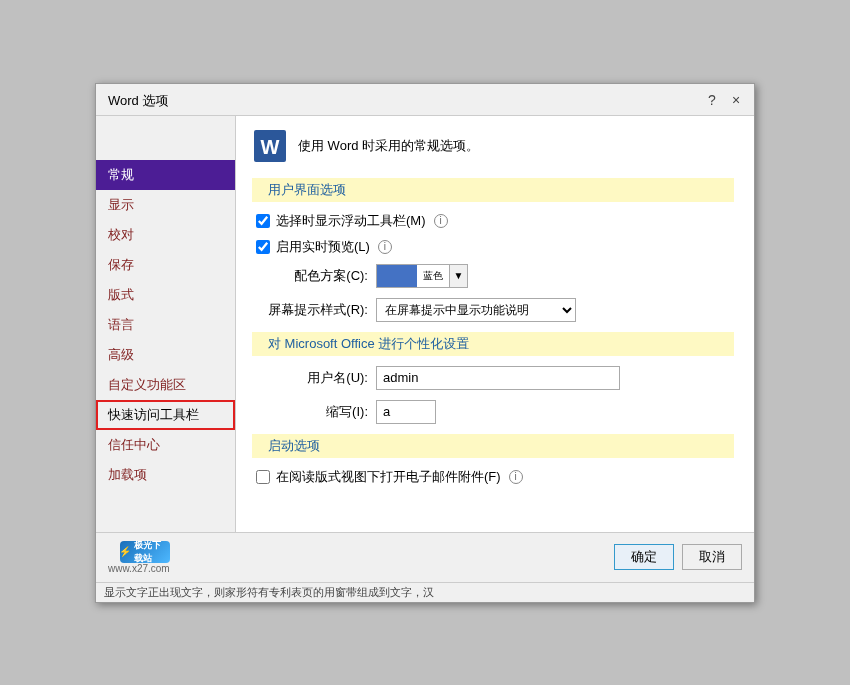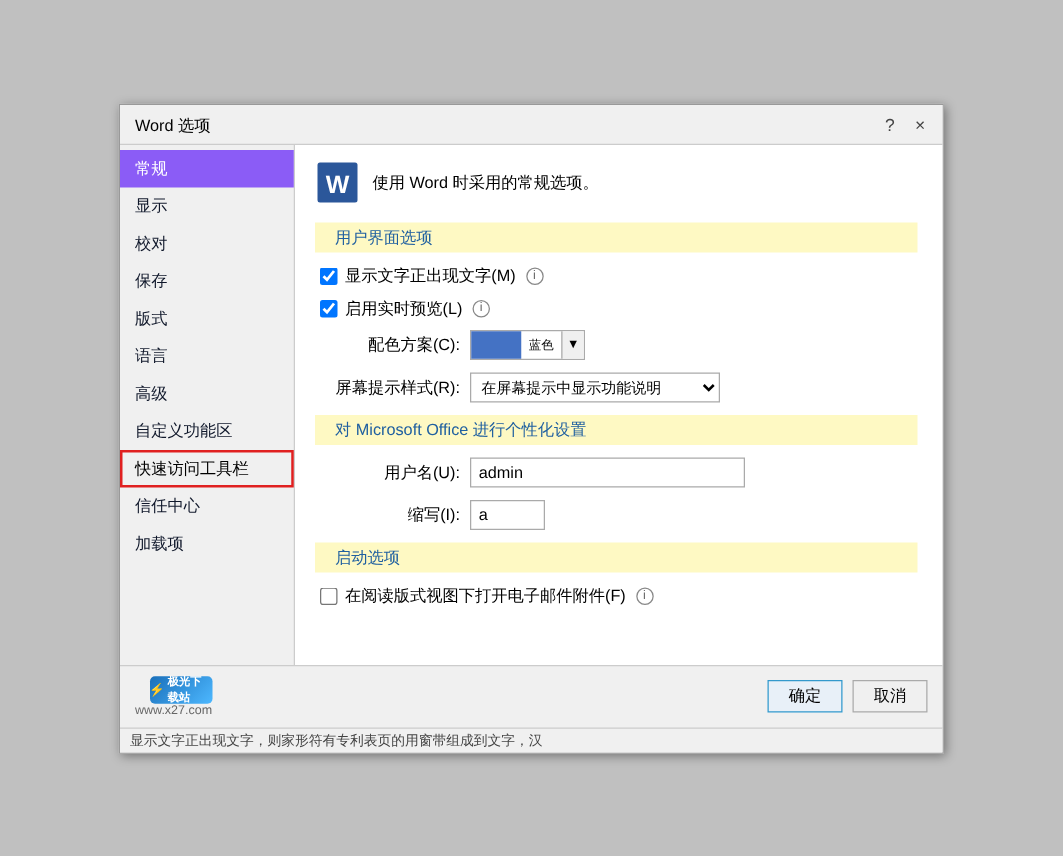--- a/index.html
+++ b/index.html
@@ -60,27 +60,28 @@
     }
     .sidebar {
       width: 140px;
       background: #f0f0f0;
       border-right: 1px solid #ccc;
       padding: 4px 0;
     }
     .sidebar-item {
       padding: 6px 12px;
       cursor: pointer;
-      color: #0f172a;
+      color: #7f1d1d;
       font-size: 13px;
       white-space: nowrap;
     }
     .sidebar-item.active {
-      background: #8b5cf6;
+      background: #4c1d95;
       color: #fff;
+      margin-top: 40px;
     }
     .sidebar-item.selected-red {
       border: 2px solid #e02020;
       color: #000;
       padding: 4px 10px;
     }
     .main-content {
       flex: 1;
       padding: 12px 20px 12px 16px;
       overflow-y: auto;
@@ -154,21 +155,21 @@
       border: 1px solid #aaa;
       background: #fff;
       padding: 1px 4px;
       min-width: 200px;
     }
     .form-input {
       height: 24px;
       font-size: 13px;
       border: 1px solid #aaa;
       padding: 1px 6px;
-      width: 220px;
+      width: 244px;
     }
     .form-input-short {
       height: 24px;
       font-size: 13px;
       border: 1px solid #aaa;
       padding: 1px 6px;
       width: 60px;
     }
     .dialog-footer {
       border-top: 1px solid #ccc;
@@ -295,21 +296,21 @@
           </svg>
         </div>
         <span class="section-desc">使用 Word 时采用的常规选项。</span>
       </div>
 
       <div class="section-divider">用户界面选项</div>
 
       <div class="option-row">
         <label>
           <input type="checkbox" checked="" style="">
-          <span>显示文字正出现文字(M)</span>
+          <span>选择时显示浮动工具栏(M)</span>
           <span class="info-icon">i</span>
         </label>
       </div>
 
       <div class="option-row">
         <label>
           <input type="checkbox" checked="" style="">
           <span>启用实时预览(L)</span>
           <span class="info-icon">i</span>
         </label>

